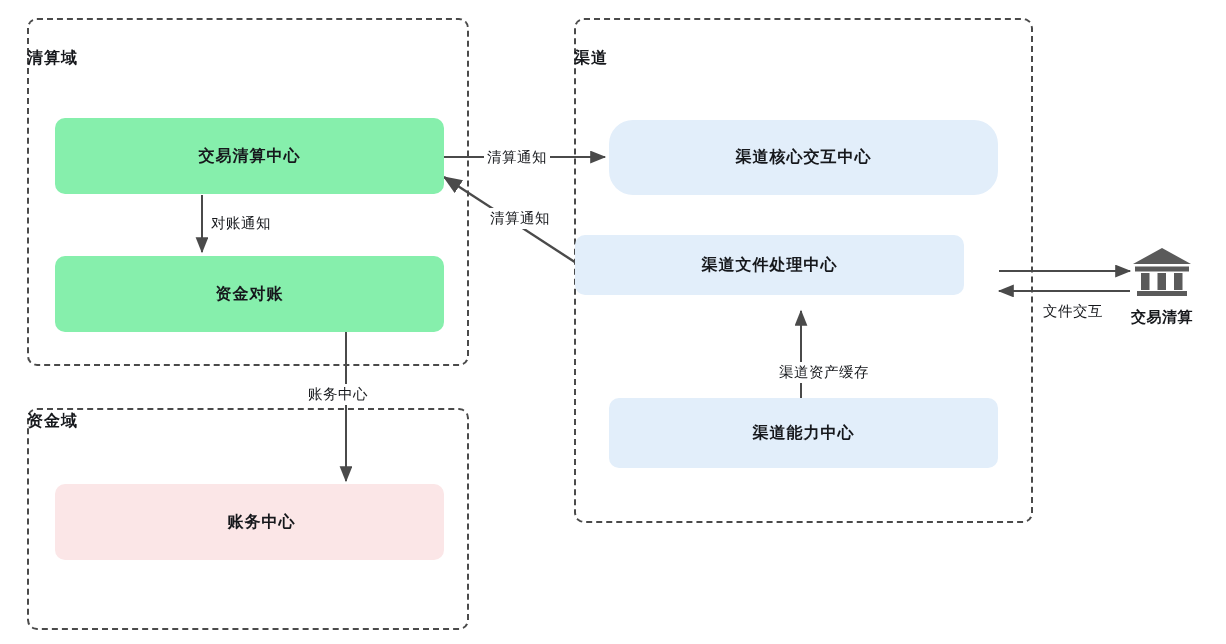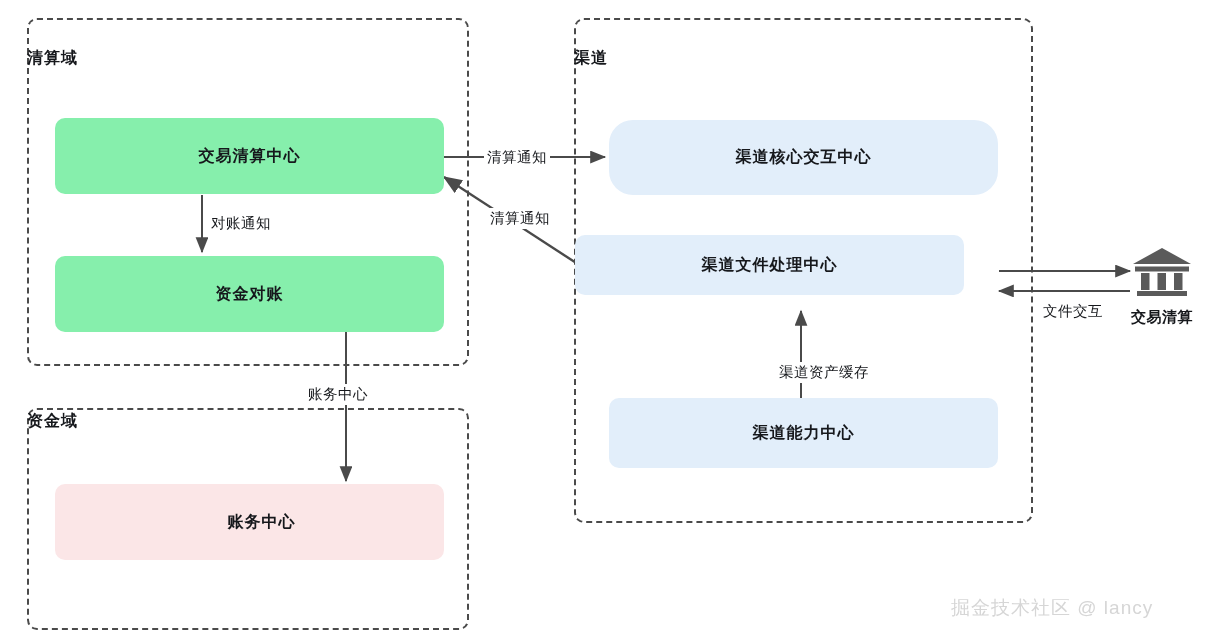--- a/index.html
+++ b/index.html
@@ -171,15 +171,14 @@
       <rect x="4" y="19.5" width="54" height="5" fill="#5a5a5a"></rect>
       <rect x="10" y="26" width="8.5" height="17" fill="#5a5a5a"></rect>
       <rect x="26.5" y="26" width="8.5" height="17" fill="#5a5a5a"></rect>
       <rect x="43" y="26" width="8.5" height="17" fill="#5a5a5a"></rect>
       <rect x="6" y="44" width="50" height="5" fill="#5a5a5a"></rect>
     </svg>
   </div>
 
   <div class="ext-label" style="left:1112px; top:308px; width:100px;">交易清算</div>
 
-  <div class="watermark" style="left:951px; top:595px;">掘金技术社区 @ lancy</div>
 
 </div>
 
 </body></html>

